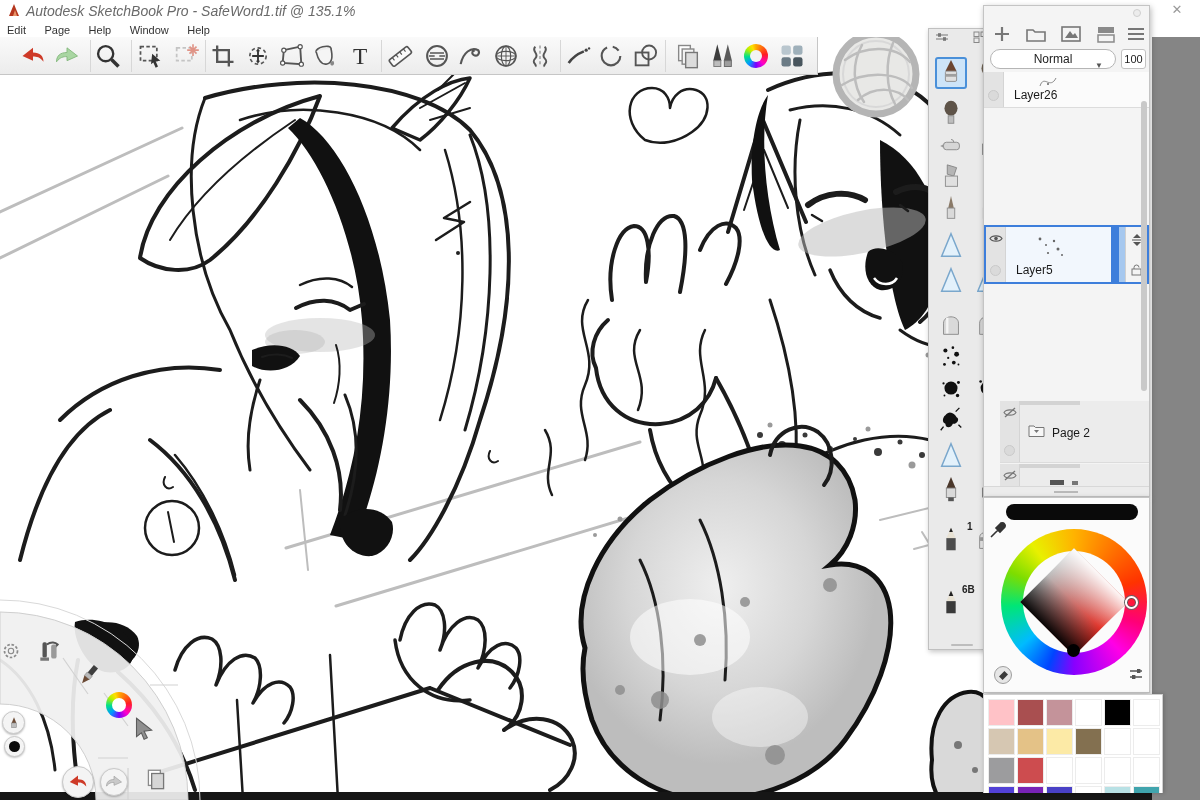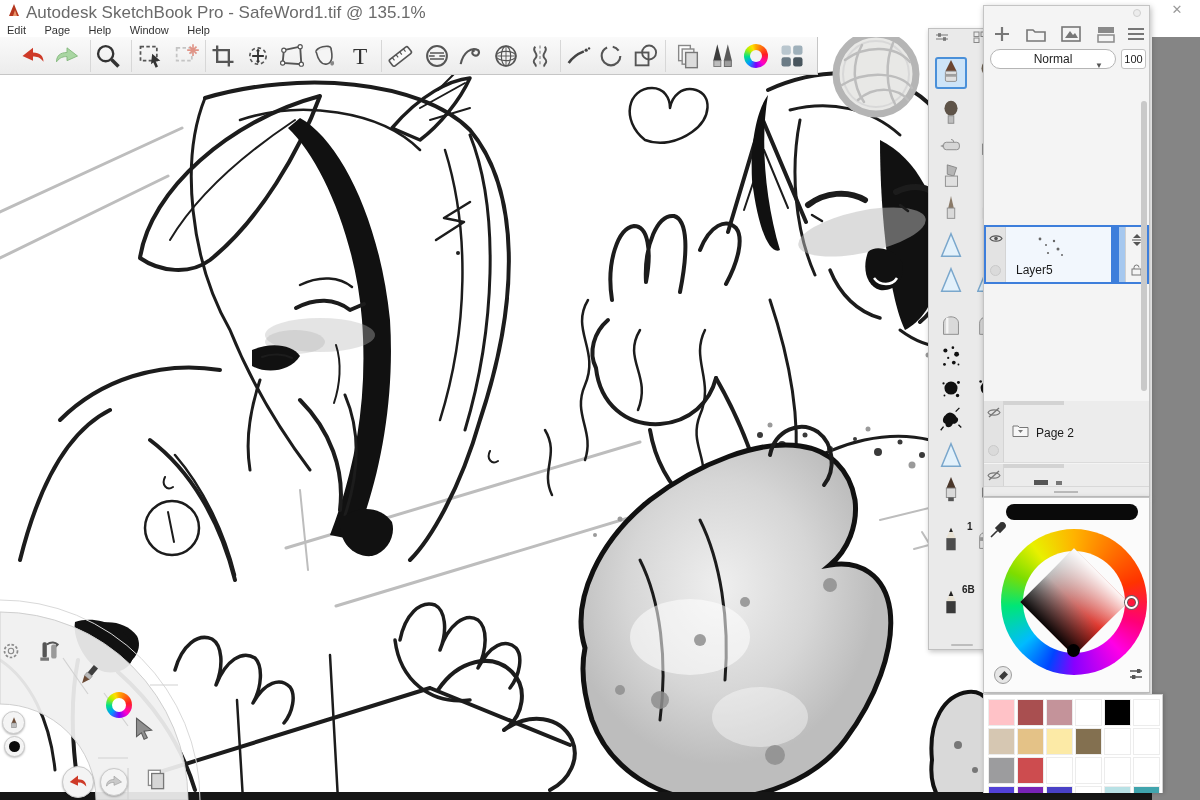--- a/index.html
+++ b/index.html
@@ -2,21 +2,21 @@
 <html><head>
 <meta charset="utf-8">
 <style>
   * { margin:0; padding:0; box-sizing:border-box; }
   html,body { width:1200px; height:800px; overflow:hidden; background:#fff;
               font-family:"Liberation Sans", sans-serif; }
   #stage { position:relative; width:1200px; height:800px; background:#fff; }
 
   
   #titlebar { position:absolute; left:0; top:0; width:1200px; height:20px; background:#fff; }
-  #titlebar .title { position:absolute; left:26px; top:3px; font-size:17px; color:#6a6a6a; }
+  #titlebar .title { position:absolute; left:26px; top:3px; font-size:14px; color:#6a6a6a;font-style:italic; }
   #app-icon { position:absolute; left:7px; top:3px; width:14px; height:14px; }
   #close-btn { position:absolute; right:14px; top:2px; font-size:13px; color:#9a9a9a; width:18px; text-align:center; cursor:default; }
   #menubar { position:absolute; left:0; top:20px; width:1200px; height:17px; background:#fff; }
   #menubar .mi { display:inline-block; padding:1px 7px 0 7px; font-size:11px; color:#333; }
 
   
   #toolbar { position:absolute; left:0; top:37px; width:818px; height:38px;
              background:linear-gradient(#fafafa,#ececec);
              border-bottom:1px solid #c6c6c6; border-right:1px solid #c6c6c6; }
   .tool { position:absolute; top:5px; width:28px; height:28px; }
@@ -57,21 +57,21 @@
   .lp-ico svg { width:24px; height:24px; }
   #blend-btn { position:absolute; left:6px; top:43px; width:126px; height:20px; background:#fff;
     border:1px solid #b5b5b5; border-radius:10px; font-size:12px; color:#222; text-align:center; line-height:18px; }
   #blend-caret { position:absolute; right:12px; top:7px; font-size:8px; color:#555; }
   #opacity-box { position:absolute; left:137px; top:43px; width:25px; height:20px; background:#fff;
     border:1px solid #c2c2c2; border-radius:3px; font-size:11px; color:#222; text-align:center; line-height:18px; }
   #lp-rows { position:absolute; left:0; top:66px; width:165px; height:419px; overflow:hidden; }
   .lrow { position:absolute; left:0; width:165px; background:#fbfbfb; border-bottom:1px solid #dcdcdc; }
   .lrow .eyecol { position:absolute; left:0; top:0; width:20px; height:100%; background:#e3e3e3; border-right:1px solid #d4d4d4; }
   .lrow .lname { position:absolute; left:30px; bottom:5px; font-size:12px; color:#1a1a1a; }
-  .lrow.group { background:#ececec; }
+  .lrow.group { background:#ececec;margin-left:16px; }
   .lrow.sel { background:#f2f7fd; border:2px solid #3d7edb; }
   .eyecol svg { position:absolute; left:3px; top:6px; width:14px; height:11px; }
   .eyecol .dim { position:absolute; left:4px; bottom:6px; width:11px; height:11px; border-radius:50%;
     background:#dadada; border:1px solid #cacaca; }
   .thumb { position:absolute; left:28px; top:4px; width:70px; height:32px; }
   #lp-scroll { position:absolute; right:2px; top:95px; width:6px; height:290px; background:#c9c9c9; border-radius:3px; }
   #lp-footer { position:absolute; left:0; bottom:0; width:100%; height:10px; background:#ececec; border-top:1px solid #d8d8d8; }
   #lp-footer .grip { position:absolute; left:70px; top:4px; width:24px; height:2px; background:#b9b9b9; }
   .selbar { position:absolute; right:28px; top:0; width:8px; height:100%; background:#3d7edb; }
   .selbar2 { position:absolute; right:22px; top:0; width:6px; height:100%; background:#a6c8ef; }
@@ -632,20 +632,30 @@
         </svg></div>
 
     <div id="blend-btn">
       <span>Normal</span>
       <span id="blend-caret">▼</span>
     </div>
     <div id="opacity-box">100</div>
 
     <div id="lp-rows">
 
+      <div class="lrow" style="top:0;height:36px">
+        <div class="eyecol">
+            <span class="dim"></span>
+          </div>
+        <svg class="thumb" style="top:-6px" viewBox="0 0 70 32">
+            <path d="M28,20 C32,8 38,24 44,12" stroke="#888" fill="none"></path>
+            <circle cx="36" cy="18" r="1" fill="#666"></circle>
+          </svg>
+        <span class="lname">Layer26</span>
+      </div>
 
 
 
       <div class="lrow sel" style="top:153px;height:59px">
         <div class="eyecol">
           <svg viewBox="0 0 14 11">
               <path d="M1,5.5 C3,2 11,2 13,5.5 C11,9 3,9 1,5.5 Z" stroke="#555" fill="none" stroke-width="1.2"></path>
               <circle cx="7" cy="5.5" r="1.8" fill="#555"></circle>
             </svg>
           <span class="dim"></span>

